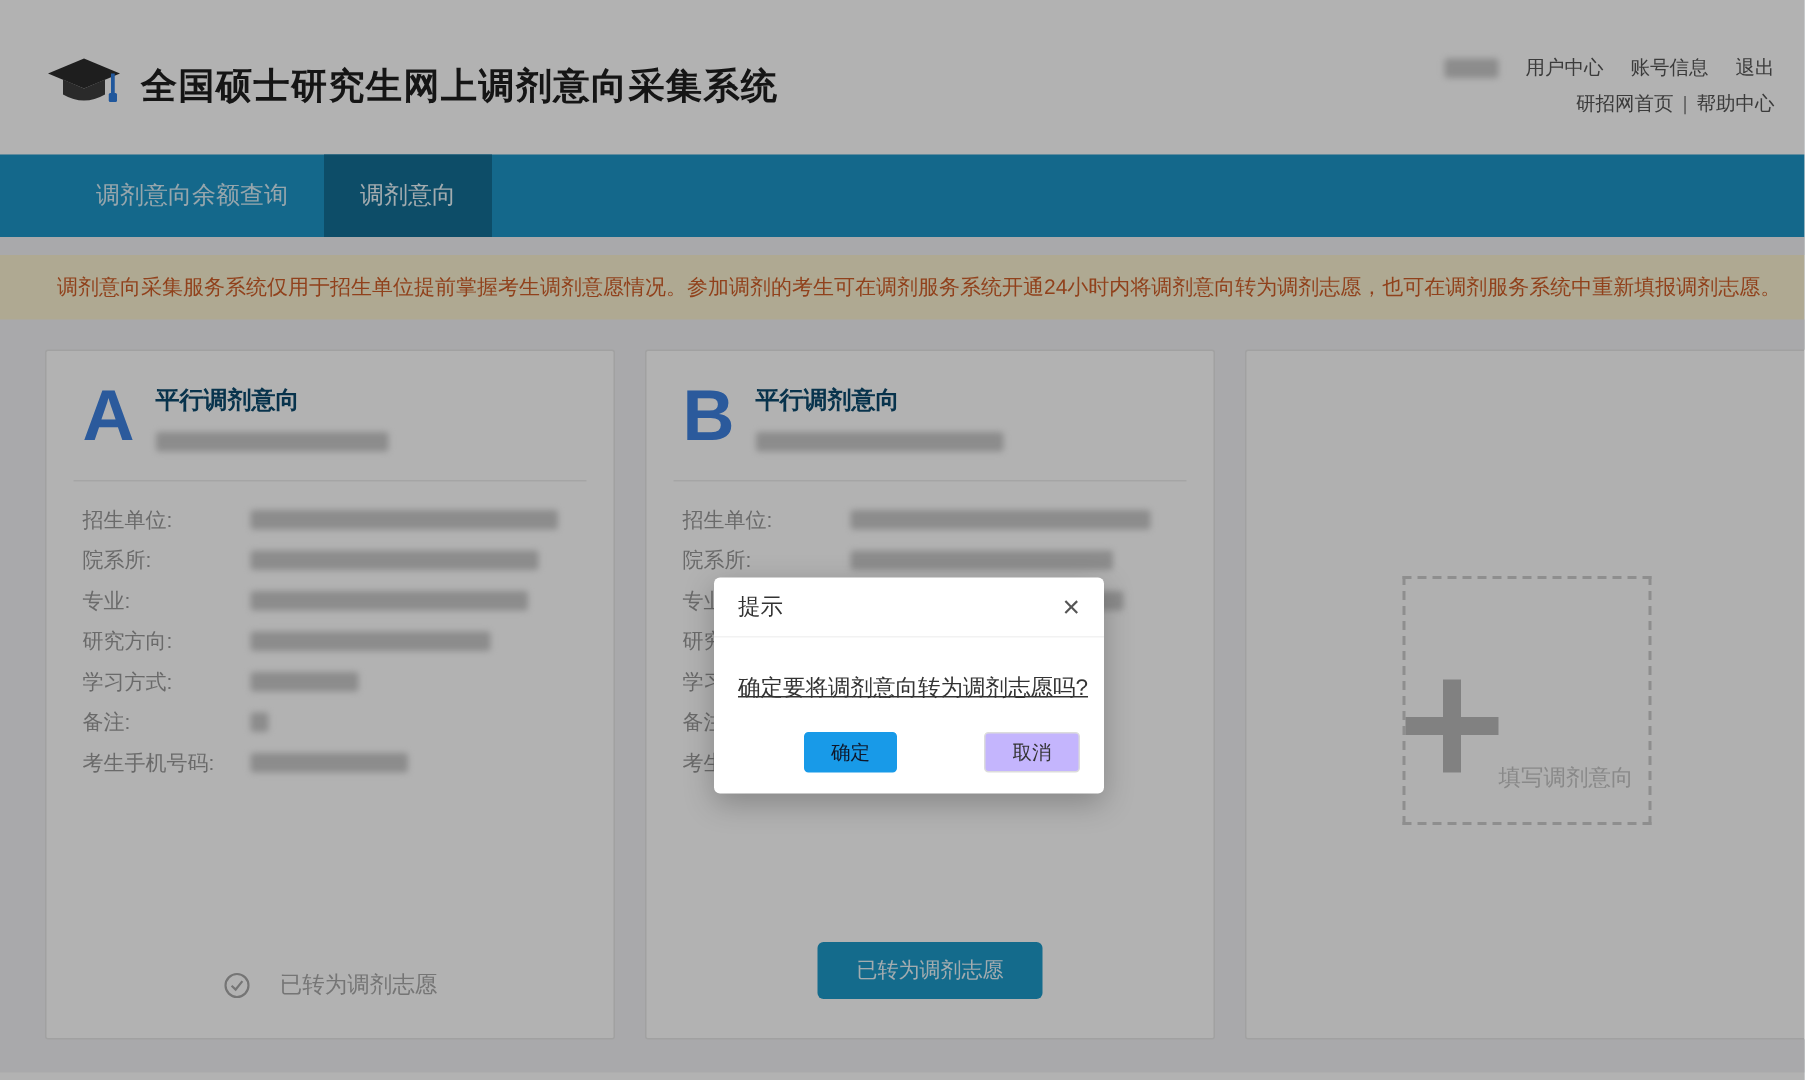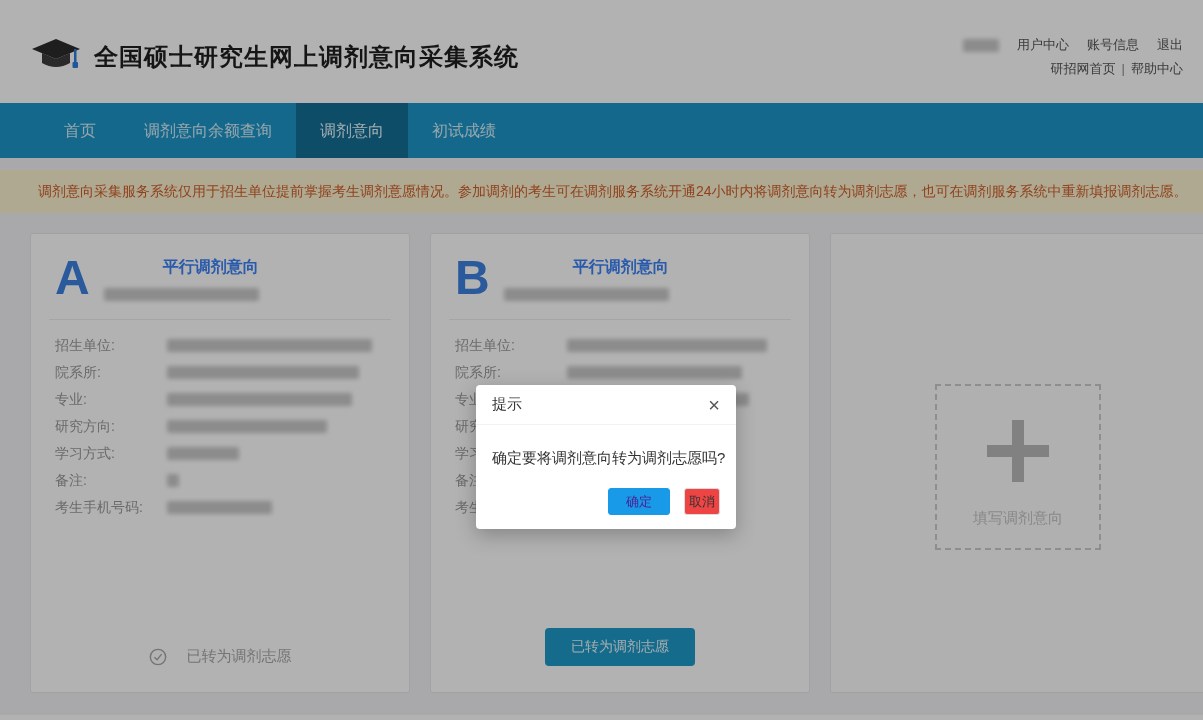--- a/index.html
+++ b/index.html
@@ -28,55 +28,55 @@
   
   .notice { height:43px; background:#fbf3d1; display:flex; align-items:center; padding:0 38px; }
   .notice-text { color:#cf5e29; font-size:14px; white-space:nowrap; }
   
   .main { padding:20px 30px 0 30px; display:flex; gap:20px; }
   .card { width:380px; height:460px; background:#ffffff; border:1px solid #e7e7e7;
           border-radius:2px; display:flex; flex-direction:column; flex:0 0 auto; }
   .card-head { display:flex; align-items:flex-start; gap:14px; padding:20px 24px 12px 24px; }
   .badge-letter { font-size:48px; font-weight:bold; color:#3e82e0; line-height:48px; }
   .head-texts { padding-top:3px; }
-  .card-title { font-size:16px; font-weight:bold; color:#3b82f6;text-align:right; }
+  .card-title { font-size:16px; font-weight:bold; color:#0c4a6e; }
   .date-chip { width:155px; height:13px; margin-top:10px; }
   .divider { border-top:1px solid #ededed; margin:2px 18px 0 18px; }
   .fields { padding:12px 24px 0 24px; }
   .frow { display:flex; align-items:center; height:27px; }
   .flabel { width:112px; font-size:14px; color:#999; flex:0 0 auto; }
   .fval { height:13px; }
   .card-bottom { margin-top:auto; display:flex; justify-content:center; padding-bottom:26px; }
   .status { display:flex; align-items:center; gap:20px; color:#a8a8a8; font-size:15px; }
   .check-circle { width:18px; height:18px; }
   .primary-card-btn { width:150px; height:38px; background:#1e9ac9; color:#eaf6fb;
           border:none; border-radius:4px; font-size:14px; cursor:pointer;
           font-family:inherit; }
   
   .card.add-card { background:#fcfcfc; position:relative; }
   .dash-box { position:absolute; left:104px; top:150px; width:166px; height:166px;
-          border:2px dashed #cccccc; display:flex; flex-direction:column; align-items:center; }
+          border:2px dashed #cccccc; display:flex; flex-direction:row; align-items:center; }
   .plus-icon { position:relative; width:62px; height:62px; margin-top:34px; }
   .plus-icon::before { content:""; position:absolute; left:0; top:25px; width:62px; height:12px; background:#b9b9b9; }
   .plus-icon::after  { content:""; position:absolute; left:25px; top:0; width:12px; height:62px; background:#b9b9b9; }
   .add-label { margin-top:auto; margin-bottom:20px; color:#c4c4c4; font-size:15px; }
   .footer-strip { position:absolute; left:0; bottom:0; width:100%; height:5px; background:#ffffff; }
   
   .dim-overlay { position:absolute; inset:0; background:rgba(0,0,0,0.30); z-index:40; }
   .modal { position:absolute; left:476px; top:385px; width:260px; z-index:50;
            background:#ffffff; border-radius:4px; box-shadow:0 6px 20px rgba(0,0,0,0.25); }
   .modal-head { height:40px; display:flex; align-items:center; justify-content:space-between;
            padding:0 16px; border-bottom:1px solid #f2f2f2; }
   .modal-title { font-size:15px; color:#333; }
   .modal-close { font-size:20px; color:#555; cursor:pointer; line-height:20px; }
-  .modal-body { padding:24px 16px 20px 16px; font-size:15px; color:#333; white-space:nowrap; }
+  .modal-body { padding:24px 16px 20px 16px; font-size:15px; color:#333; white-space:nowrap;text-decoration:underline; }
   .modal-footer { display:flex; justify-content:flex-end; gap:14px; padding:0 16px 14px 16px; }
   .btn { height:27px; border-radius:3px; font-size:13px; cursor:pointer; font-family:inherit; }
-  .btn-confirm { width:62px; background:#189ae8; border:1px solid #189ae8; color:#4c1d95; }
-  .btn-cancel  { width:36px; background:#ef4444; border:1px solid #dcdcdc; color:#333; }
+  .btn-confirm { width:62px; background:#189ae8; border:1px solid #189ae8; color:#0f172a; }
+  .btn-cancel  { width:64px; background:#c4b5fd; border:1px solid #dcdcdc; color:#333;margin-left:44px; }
 </style>
 </head>
 <body>
 
 <div class="header">
   <div class="brand">
     <span class="cap-icon">
       <svg width="52" height="40" viewBox="0 0 52 40">
         <polygon points="26,2 50,12 26,22 2,12" fill="#2b2b2b"></polygon>
         <path d="M12 16 L12 26 Q26 34 40 26 L40 16 L26 22 Z" fill="#3d3d3d"></path>
@@ -95,24 +95,22 @@
     </div>
     <div class="hr-line" style="gap:4px;">
       <span class="hr-link">研招网首页</span>
       <span class="sep">|</span>
       <span class="hr-link">帮助中心</span>
     </div>
   </div>
 </div>
 
 <div class="nav">
-  <div class="nav-item">首页</div>
   <div class="nav-item">调剂意向余额查询</div>
   <div class="nav-item active">调剂意向</div>
-  <div class="nav-item">初试成绩</div>
 </div>
 
 <div class="gap"></div>
 
 <div class="notice">
   <span class="notice-text">调剂意向采集服务系统仅用于招生单位提前掌握考生调剂意愿情况。参加调剂的考生可在调剂服务系统开通24小时内将调剂意向转为调剂志愿，也可在调剂服务系统中重新填报调剂志愿。</span>
 </div>
 
 <div class="main">
 

